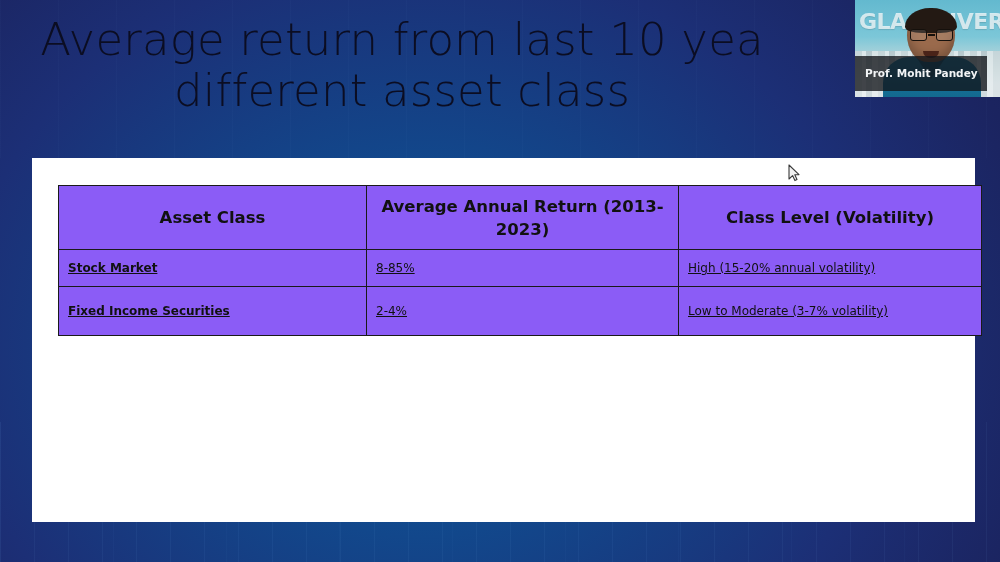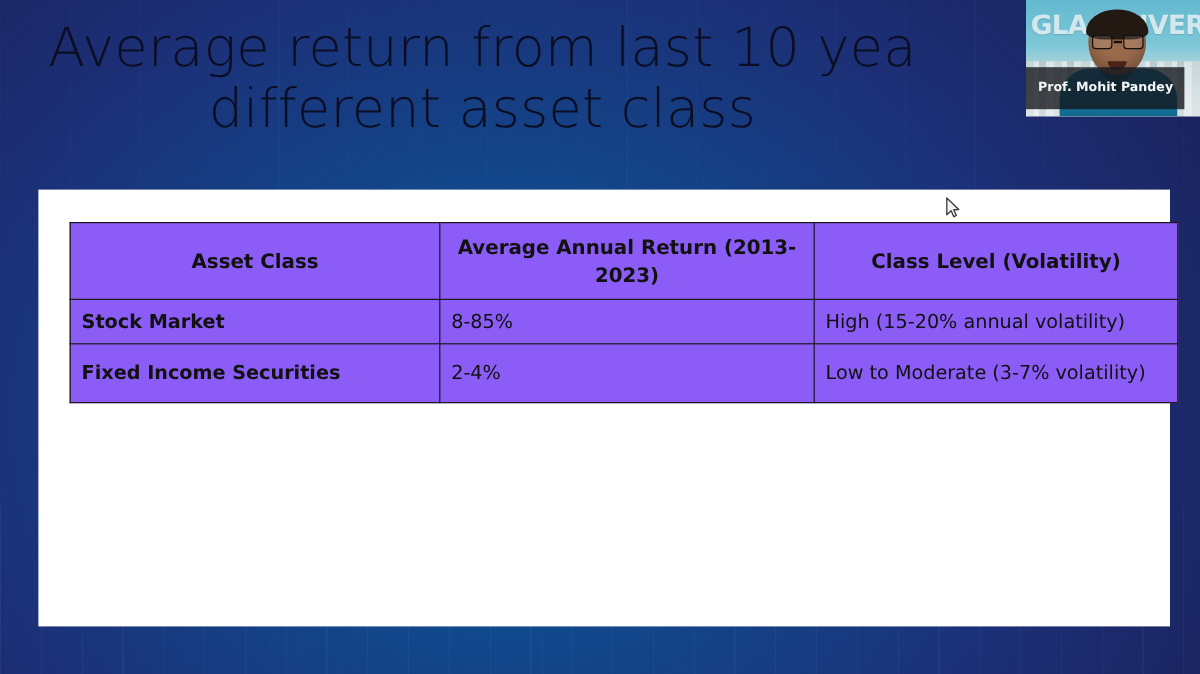--- a/index.html
+++ b/index.html
@@ -99,22 +99,23 @@
   #asset-table thead th {
     text-align: center;
     font-weight: bold;
     font-size: 16.5px;
     line-height: 23px;
     height: 64px;
     padding: 5px 14px;
   }
 
   #asset-table tbody td {
-    font-size: 16px;
+    font-size: 12px;
     line-height: 24px;
+    text-decoration: underline;
   }
   #asset-table tbody td.col-asset {
     font-weight: bold;
     text-align: left;
   }
   #asset-table tbody td.col-return,
   #asset-table tbody td.col-risk {
     font-weight: normal;
     text-align: left;
   }

